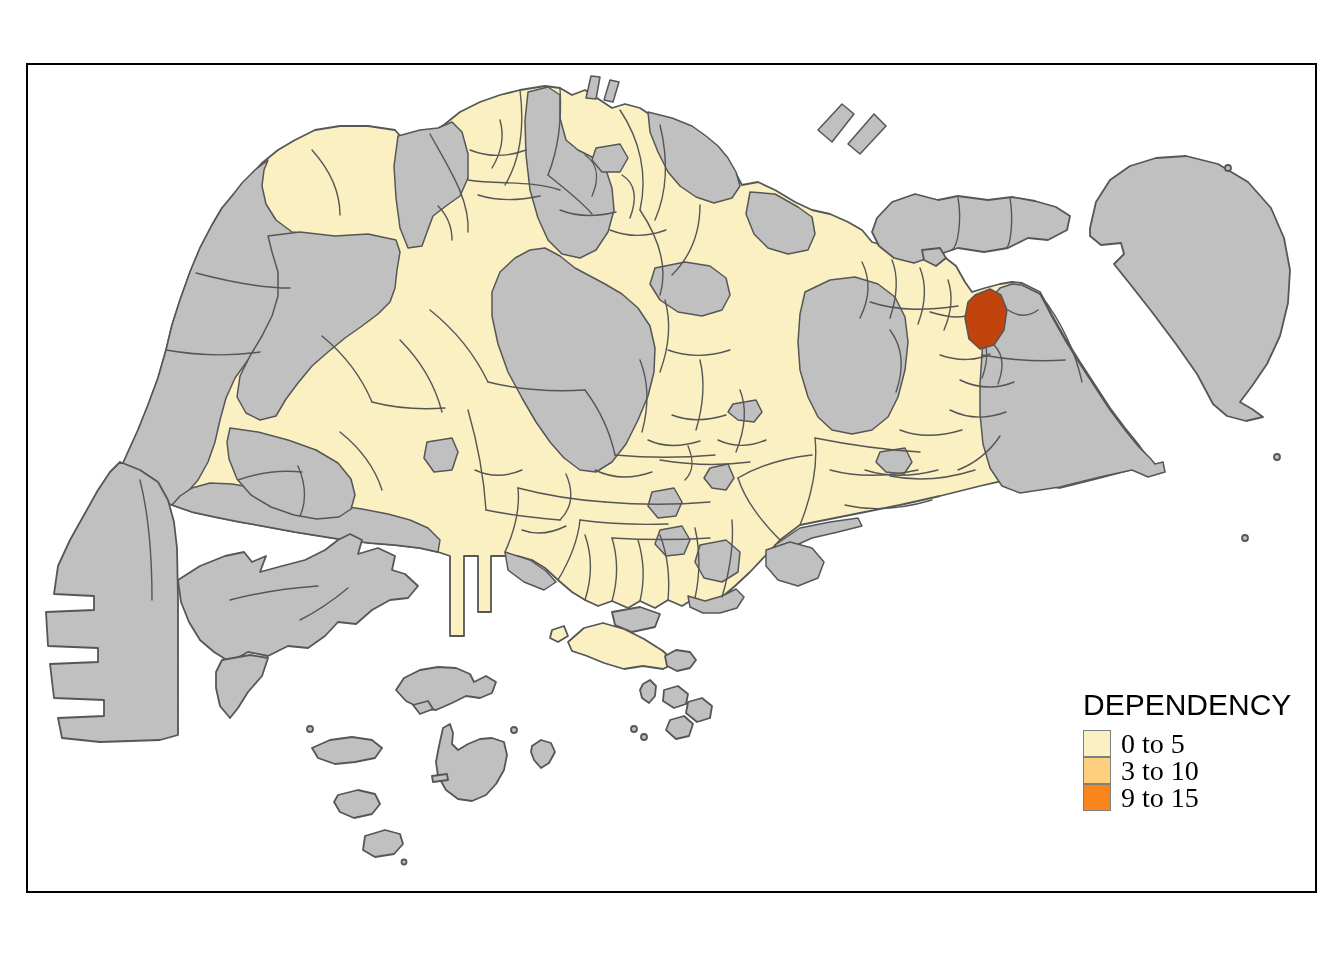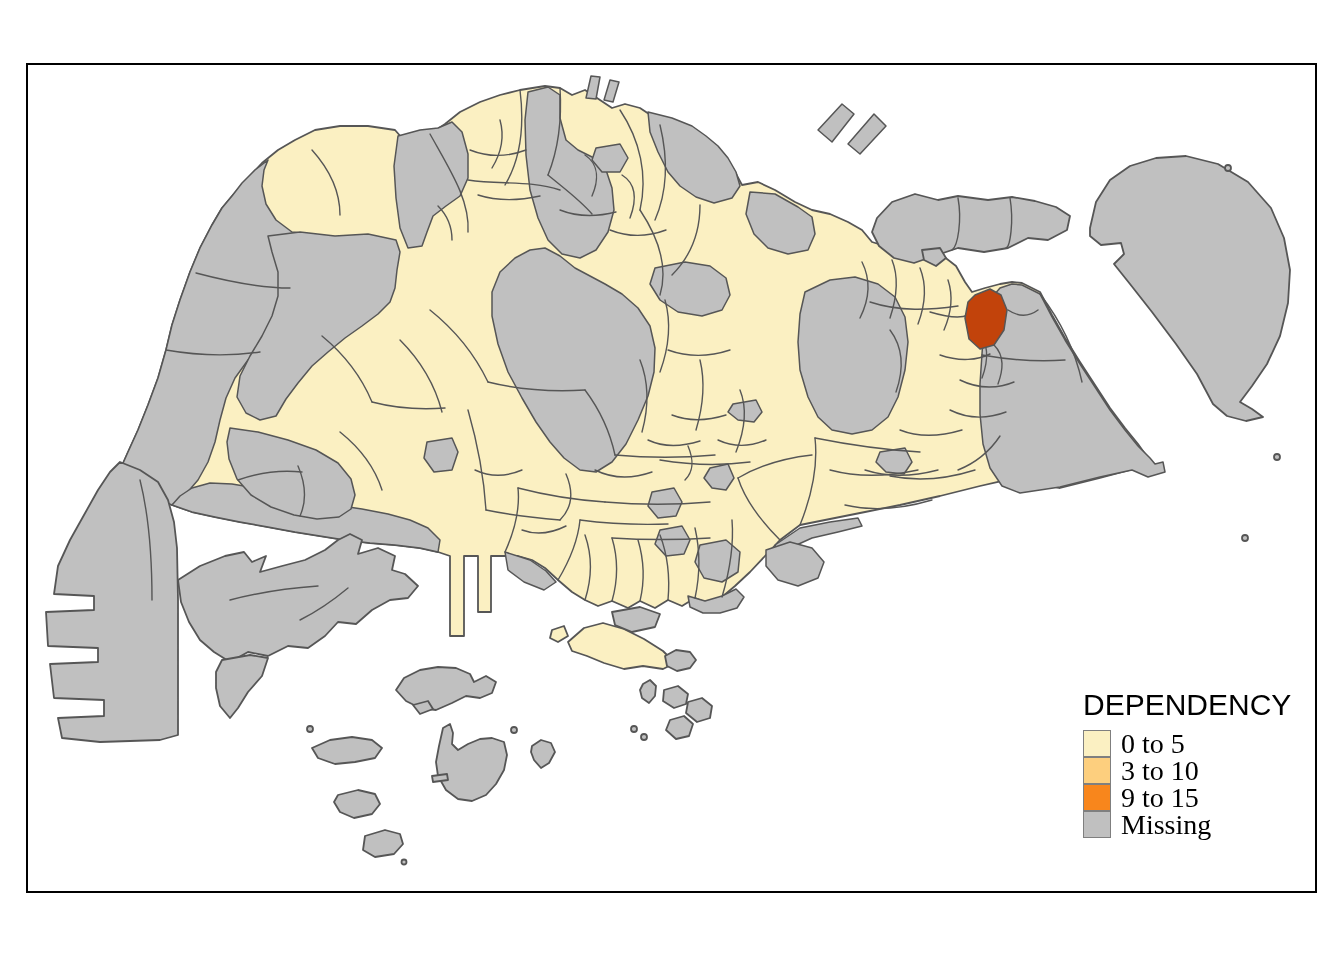--- a/index.html
+++ b/index.html
@@ -199,20 +199,16 @@
           <span class="legend-label">0 to 5</span>
         </div>
         <div class="legend-item">
           <span class="legend-swatch" style="background-color: rgb(253, 207, 126); border-color: rgb(127, 127, 127);"></span>
           <span class="legend-label">3 to 10</span>
         </div>
         <div class="legend-item">
           <span class="legend-swatch" style="background-color: rgb(248, 134, 28); border-color: rgb(127, 127, 127);"></span>
           <span class="legend-label">9 to 15</span>
         </div>
-        <div class="legend-item">
-          <span class="legend-swatch" style="background-color: rgb(192, 192, 192); border-color: rgb(127, 127, 127);"></span>
-          <span class="legend-label">Missing</span>
-        </div>
       </div>
 </div>
 
 </div>
 
 </body></html>

